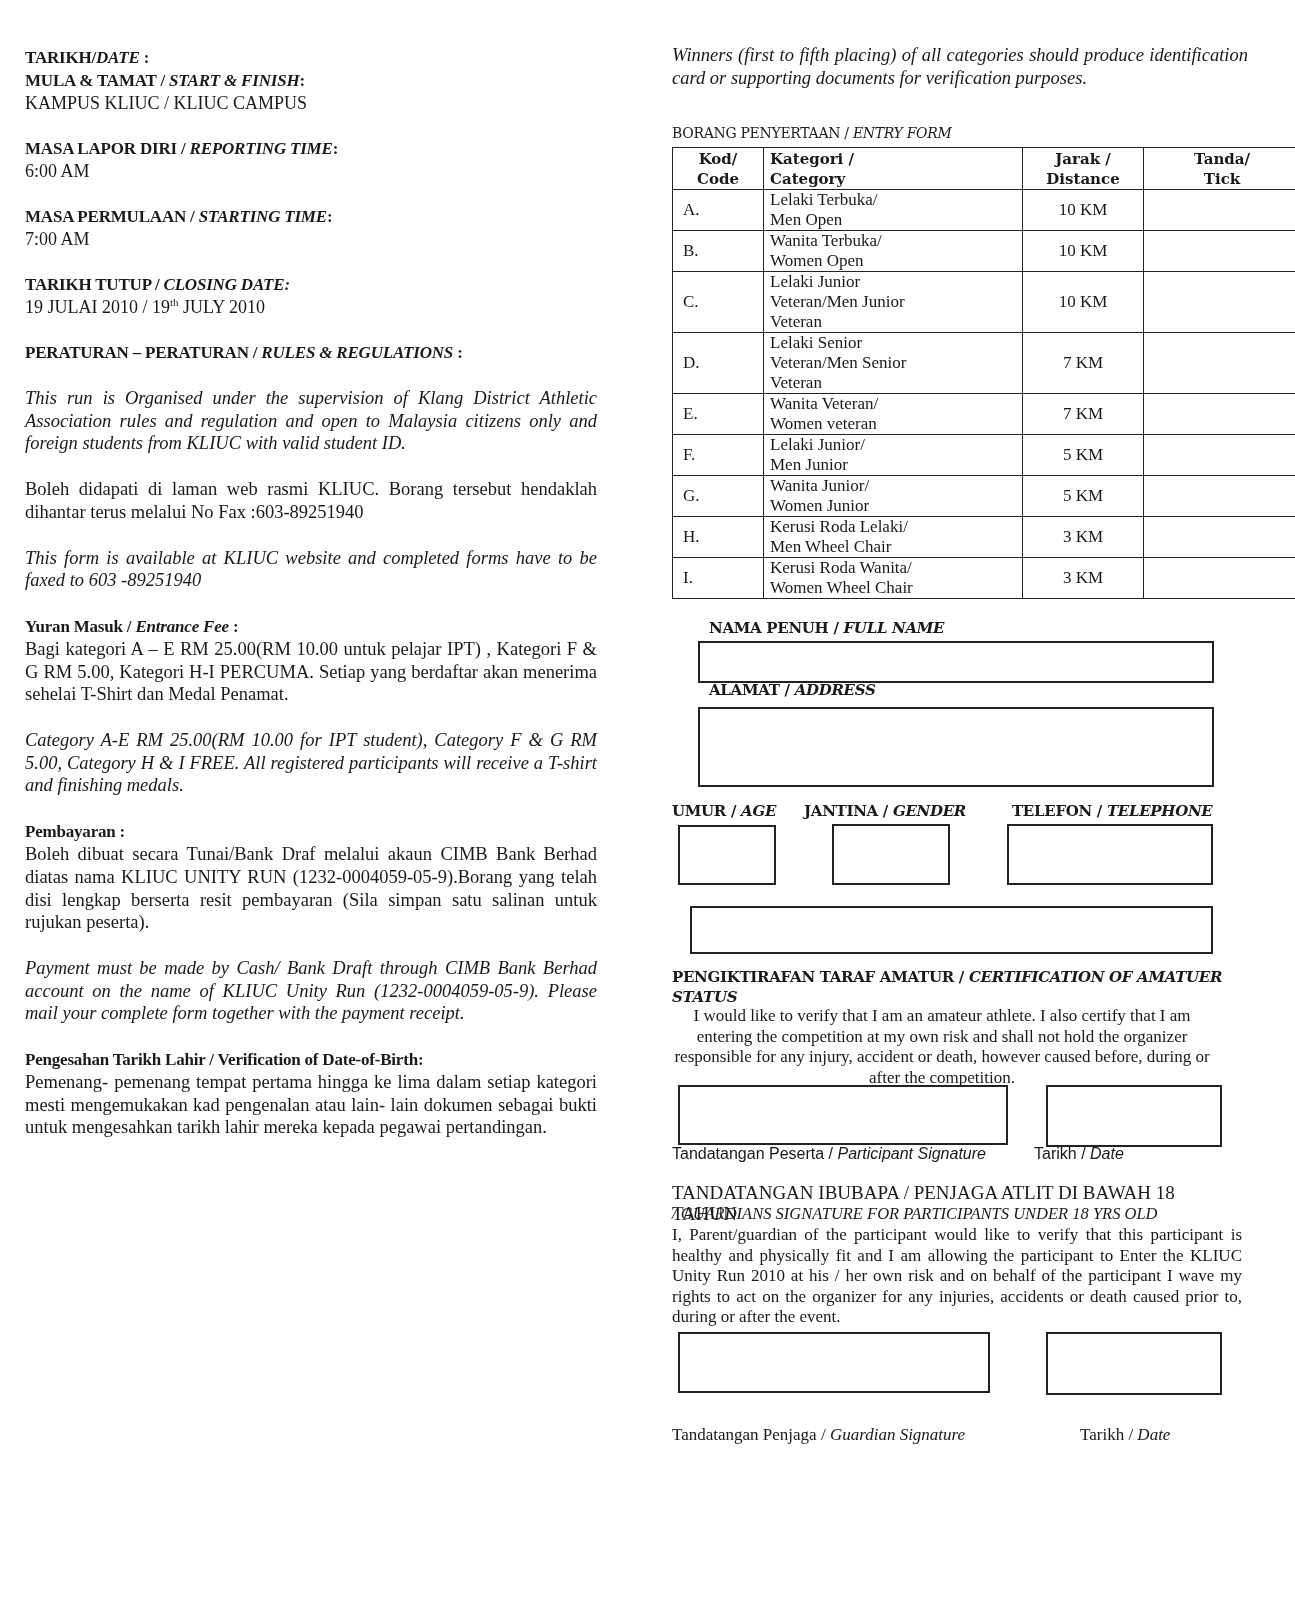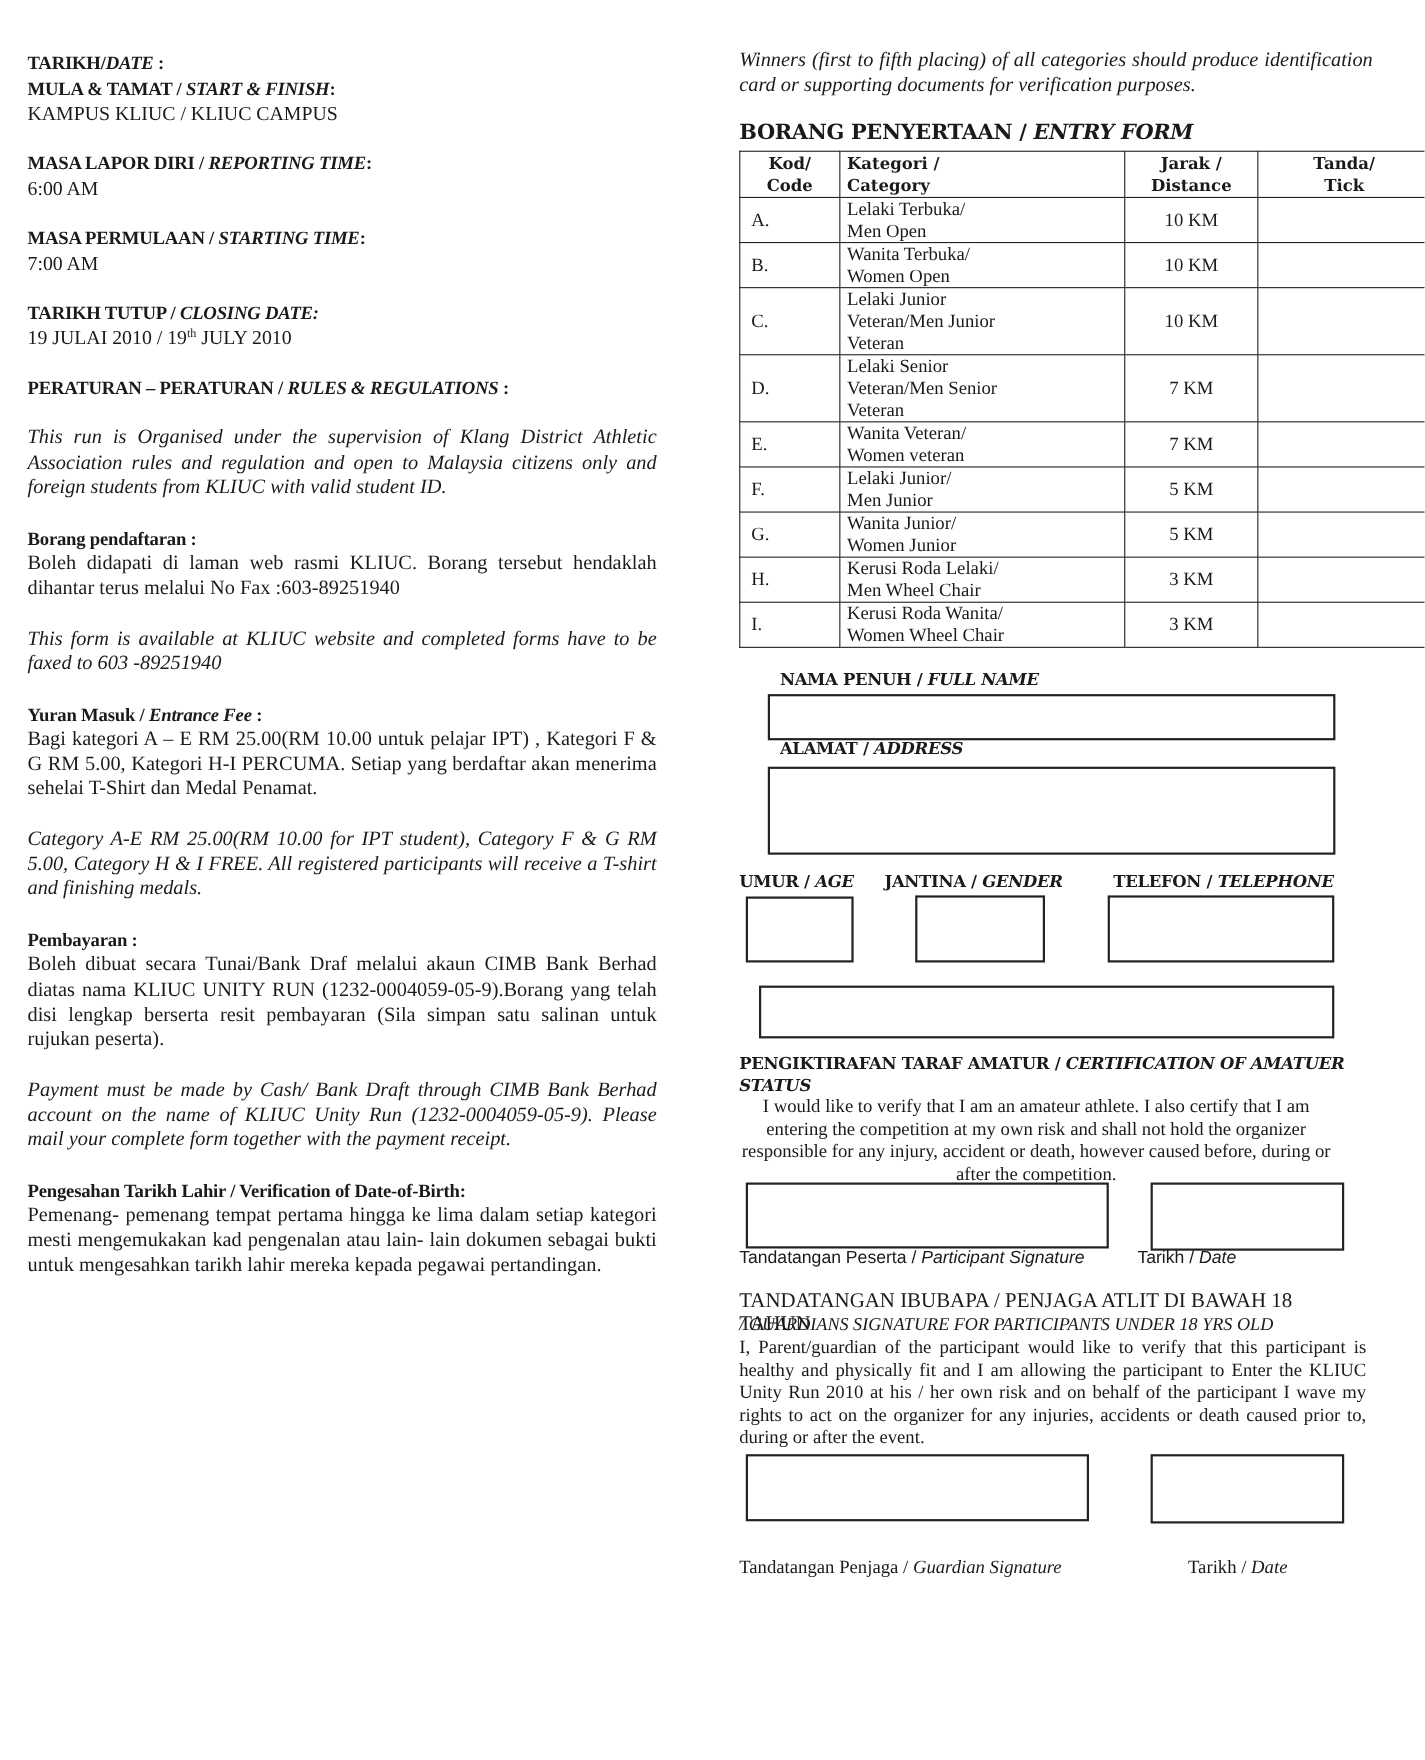--- a/index.html
+++ b/index.html
@@ -11,21 +11,21 @@
   .h { font-weight:bold; font-size:17px; line-height:23px; font-family:Liberation Serif, serif; letter-spacing:-0.2px; }
   .h i { font-style:italic; }
   .v { font-size:18px; line-height:23px; font-family:"Liberation Serif", serif; }
   .p { font-size:18.5px; line-height:22.7px; text-align:justify; font-family:"Liberation Serif", serif; }
   .pi { font-style:italic; }
   .gap { height:22px; }
   .gap2 { height:23px; }
   sup { font-size:11px; vertical-align:7px; line-height:0; }
 
   
-  .tbl-title { font-size:19px; font-weight:bold; margin-top:20px; margin-bottom:6px; font-family:"DejaVu Serif", serif; letter-spacing:-0.3px; }
+  .tbl-title { font-size:14px; font-weight:normal; margin-top:36px; margin-bottom:6px; font-family:"DejaVu Serif", serif; letter-spacing:-0.3px; }
   table { border-collapse:collapse; width:629px; font-family:"Liberation Serif", serif; font-size:17px; }
   th, td { border:1.5px solid #222; padding:0 4px; line-height:20px; vertical-align:middle; }
   th { font-family:"DejaVu Serif", serif; font-size:15px; font-weight:bold; line-height:20px; padding-top:1px; }
   th.c1 { width:82px; text-align:center; }
   th.c2 { width:248px; text-align:left; padding-left:6px; }
   th.c3 { width:112px; text-align:center; }
   th.c4 { text-align:center; }
   td.code { padding-left:10px; }
   td.cat { padding-left:6px; }
   td.dist { text-align:center; }
@@ -62,21 +62,20 @@
     <div class="v"><span>19 JULAI 2010 / 19</span><sup>th</sup><span> JULY 2010</span></div>
   </div>
   <div class="gap"></div>
   <div>
     <div class="h"><span>PERATURAN – PERATURAN / </span><i>RULES &amp; REGULATIONS</i><span> :</span></div>
     <div class="gap2"></div>
     <div class="p pi">This run is Organised under the supervision of Klang District Athletic Association rules and regulation and open to Malaysia citizens only and foreign students from KLIUC with valid student ID.</div>
   </div>
   <div class="gap2"></div>
   <div>
-    <div class="h">Borang pendaftaran :</div>
     <div class="p">Boleh didapati di laman web rasmi KLIUC. Borang tersebut hendaklah dihantar terus melalui No Fax :603-89251940</div>
     <div class="gap2"></div>
     <div class="p pi">This form is available at KLIUC website and completed forms have to be faxed to 603 -89251940</div>
   </div>
   <div class="gap2"></div>
   <div>
     <div class="h"><span>Yuran Masuk / </span><i>Entrance Fee</i><span> :</span></div>
     <div class="p">Bagi kategori A – E RM 25.00(RM 10.00 untuk pelajar IPT) , Kategori F &amp; G RM 5.00, Kategori H-I PERCUMA. Setiap yang berdaftar akan menerima sehelai T-Shirt dan Medal Penamat.</div>
     <div class="gap2"></div>
     <div class="p pi">Category A-E RM 25.00(RM 10.00 for IPT student), Category F &amp; G RM 5.00, Category H &amp; I FREE. All registered participants will receive a T-shirt and finishing medals.</div>

